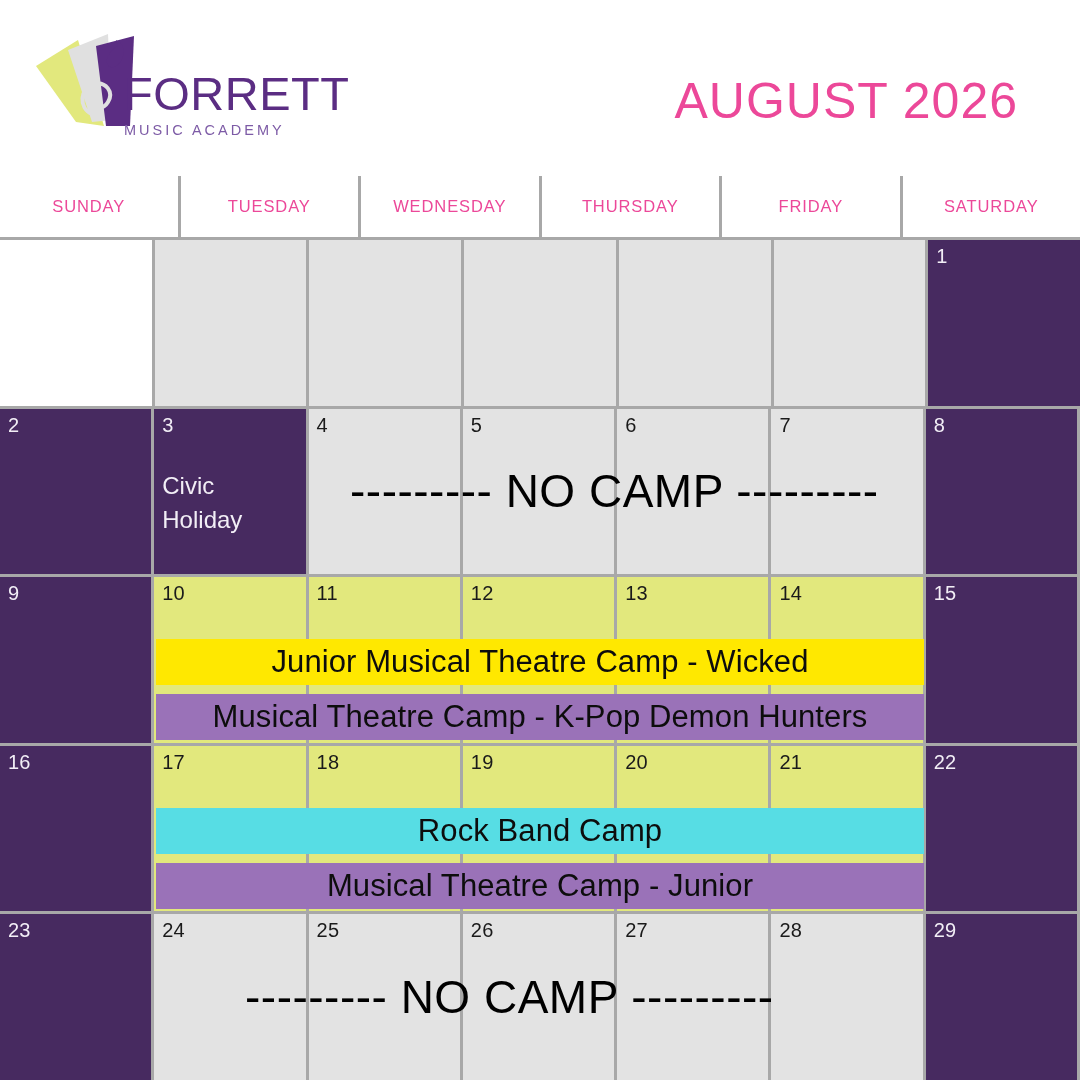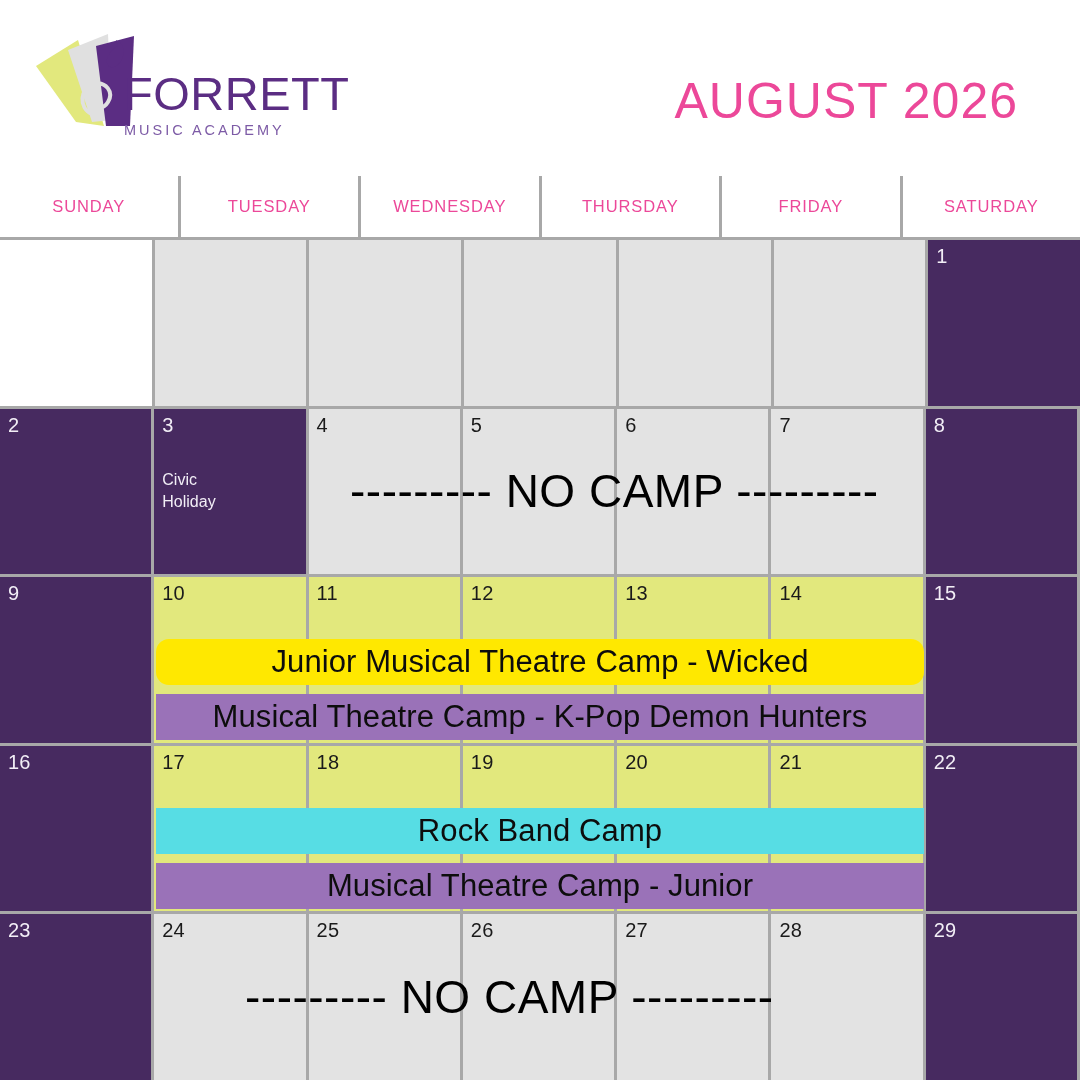--- a/index.html
+++ b/index.html
@@ -70,42 +70,42 @@
   .day-cell.lime   { background: #e2e87d; }
   .day-cell.white  { background: #ffffff; }
 
   .day-num {
     font-size: 20px; line-height: 1; color: #1a1a1a;
     font-weight: 400; letter-spacing: 0.2px;
   }
   .day-cell.purple .day-num { color: #f2eef6; }
 
   .day-note {
-    margin-top: 34px; font-size: 16px; line-height: 1.42;
+    margin-top: 34px; font-size: 24px; line-height: 1.42;
     color: #f2eef6; max-width: 120px;
   }
 
   
   .nocamp {
     position: absolute; top: 0; height: 100%;
     display: flex; align-items: center;
     font-size: 46px; letter-spacing: 0.5px; color: #000;
     white-space: nowrap; pointer-events: none; padding-left: 40px;
   }
   .nocamp.wk2 { left: 310px; }
   .nocamp.wk5 { left: 205px; }
 
   
   .camp-bar {
     position: absolute; left: 156px; width: 768px;
     display: flex; align-items: center; justify-content: center;
     font-size: 31px; letter-spacing: 0.1px; color: #0d0d0d;
     white-space: nowrap;
   }
-  .camp-bar.b-yellow { background: #ffe800; border-radius: 13px; }
+  .camp-bar.b-yellow { background: #ffe800; }
   .camp-bar.b-purple { background: #9a72b8; }
   .camp-bar.b-cyan   { background: #57dde4; }
 </style>
 </head>
 <body>
 
 <div class="page">
 
   <div class="header">
 

